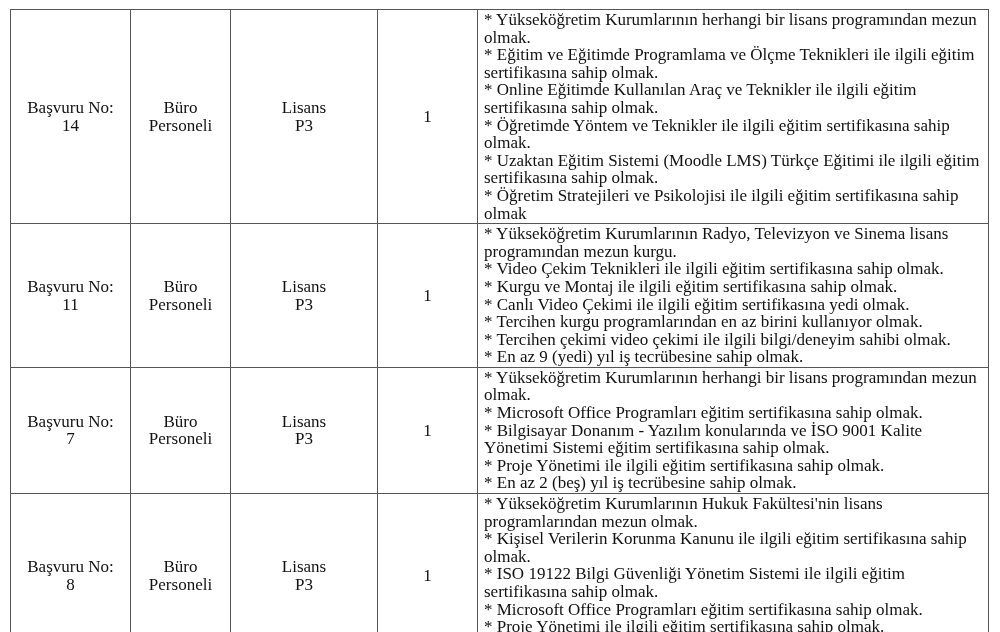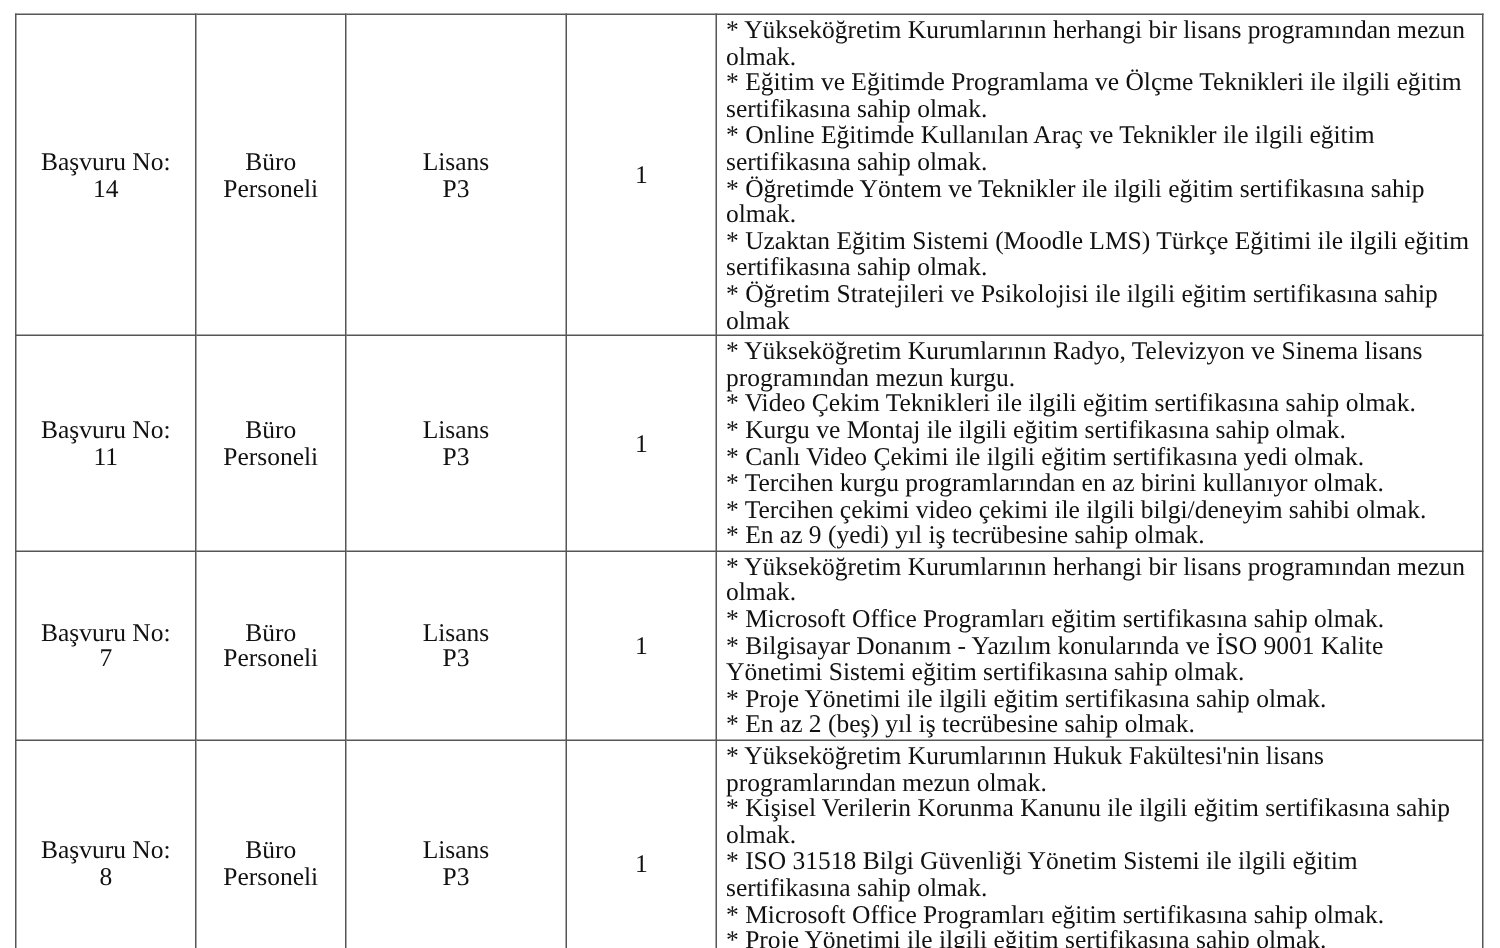--- a/index.html
+++ b/index.html
@@ -138,20 +138,20 @@
         <td>
           <div>Lisans</div>
           <div>P3</div>
         </td>
         <td>
           <div>1</div>
         </td>
         <td class="req">
           <div>* Yükseköğretim Kurumlarının Hukuk Fakültesi'nin lisans programlarından mezun olmak.</div>
           <div>* Kişisel Verilerin Korunma Kanunu ile ilgili eğitim sertifikasına sahip olmak.</div>
-          <div>* ISO 31518 Bilgi Güvenliği Yönetim Sistemi ile ilgili eğitim sertifikasına sahip olmak.</div>
+          <div>* ISO 19122 Bilgi Güvenliği Yönetim Sistemi ile ilgili eğitim sertifikasına sahip olmak.</div>
           <div>* Microsoft Office Programları eğitim sertifikasına sahip olmak.</div>
           <div>* Proje Yönetimi ile ilgili eğitim sertifikasına sahip olmak.</div>
           <div>* Avukatlıkta en az 4 (dört) yıl deneyim sahibi olmak.</div>
         </td>
       </tr>
     </tbody>
 </table>
 
 </body></html>

